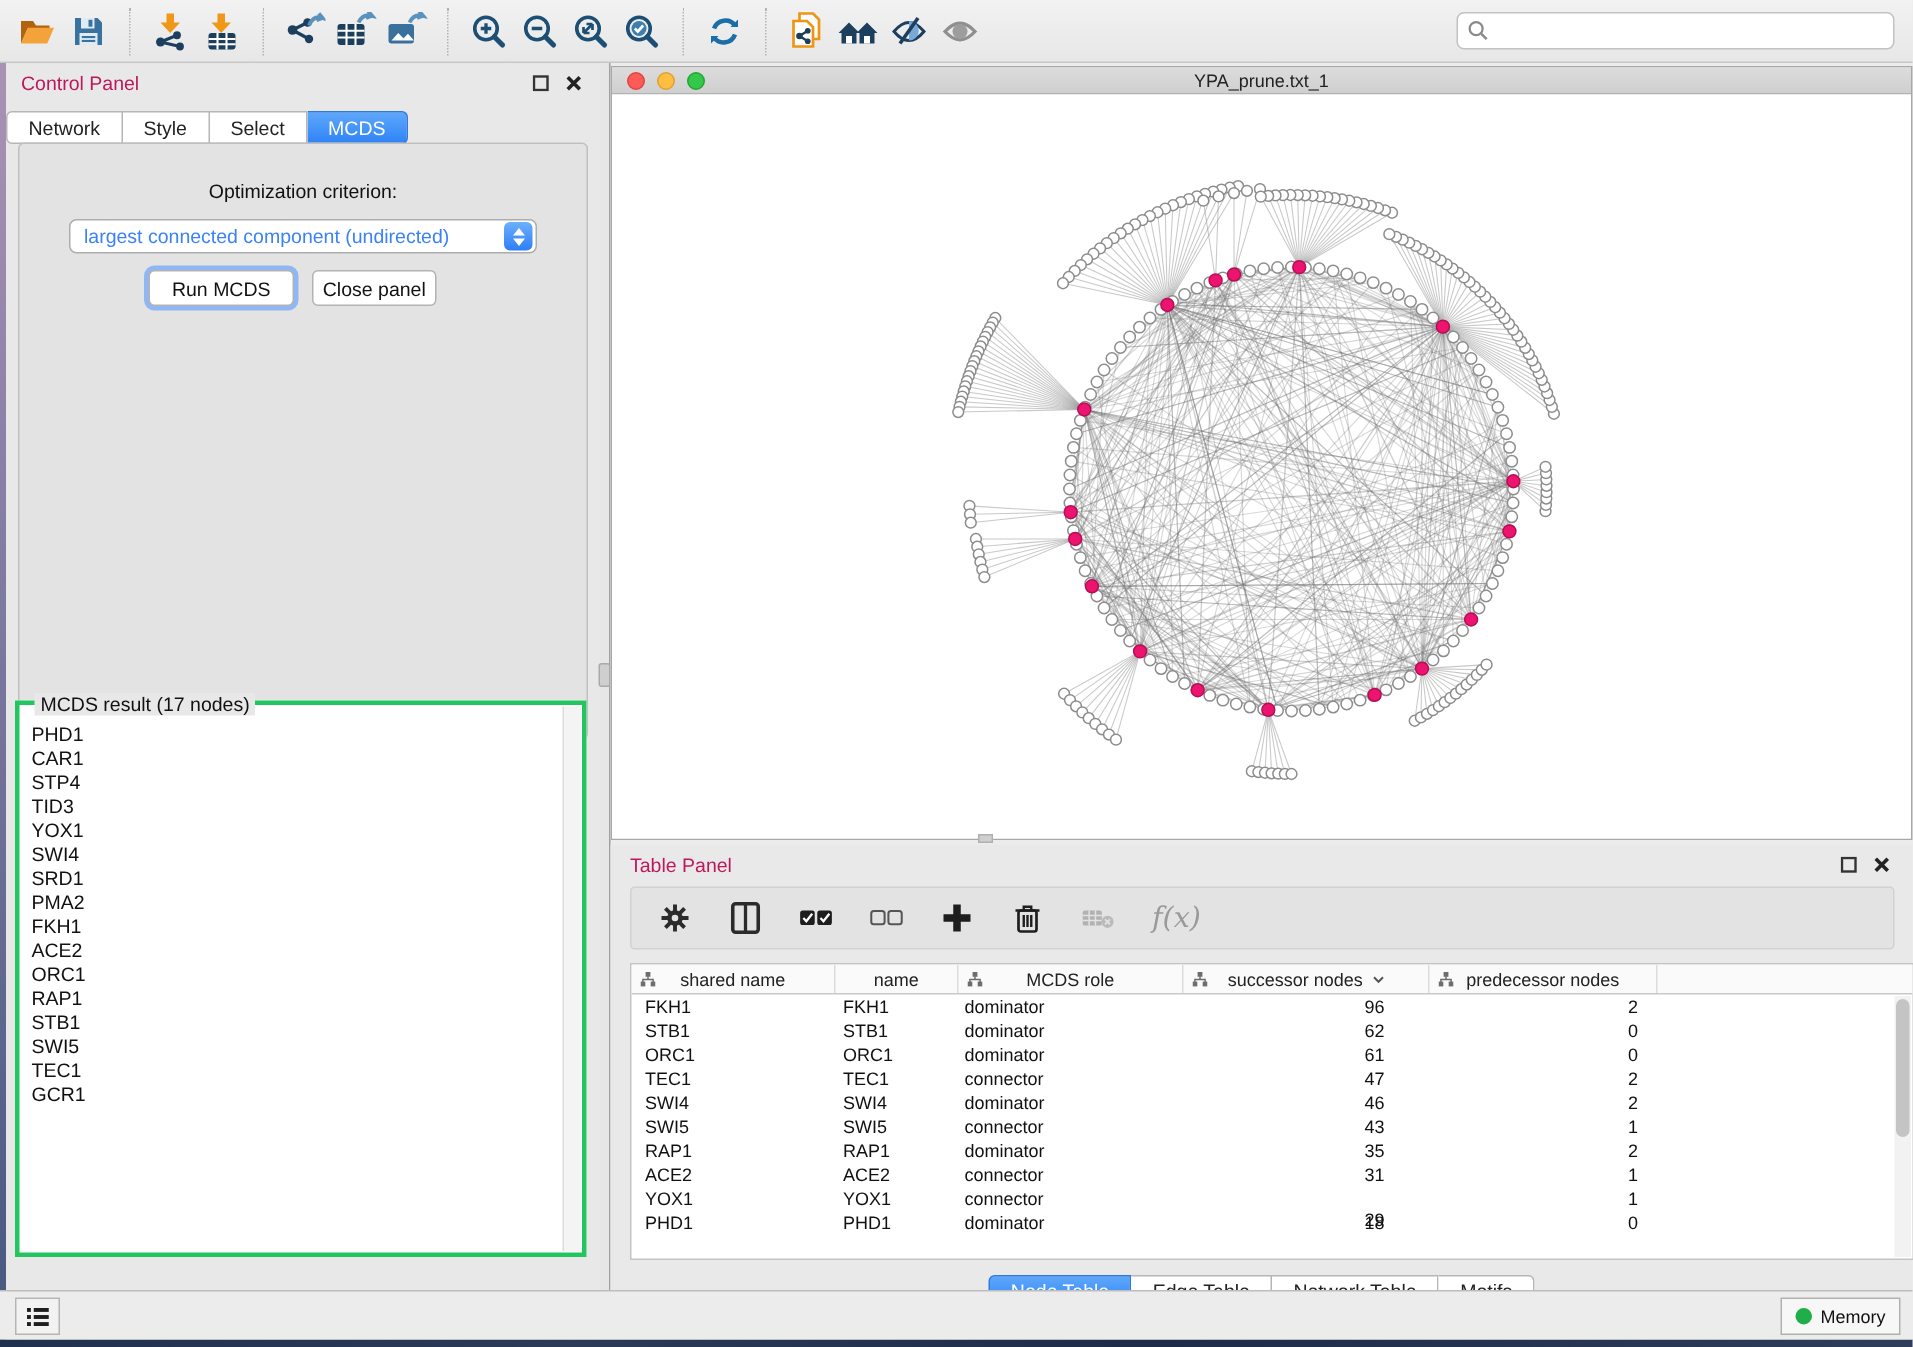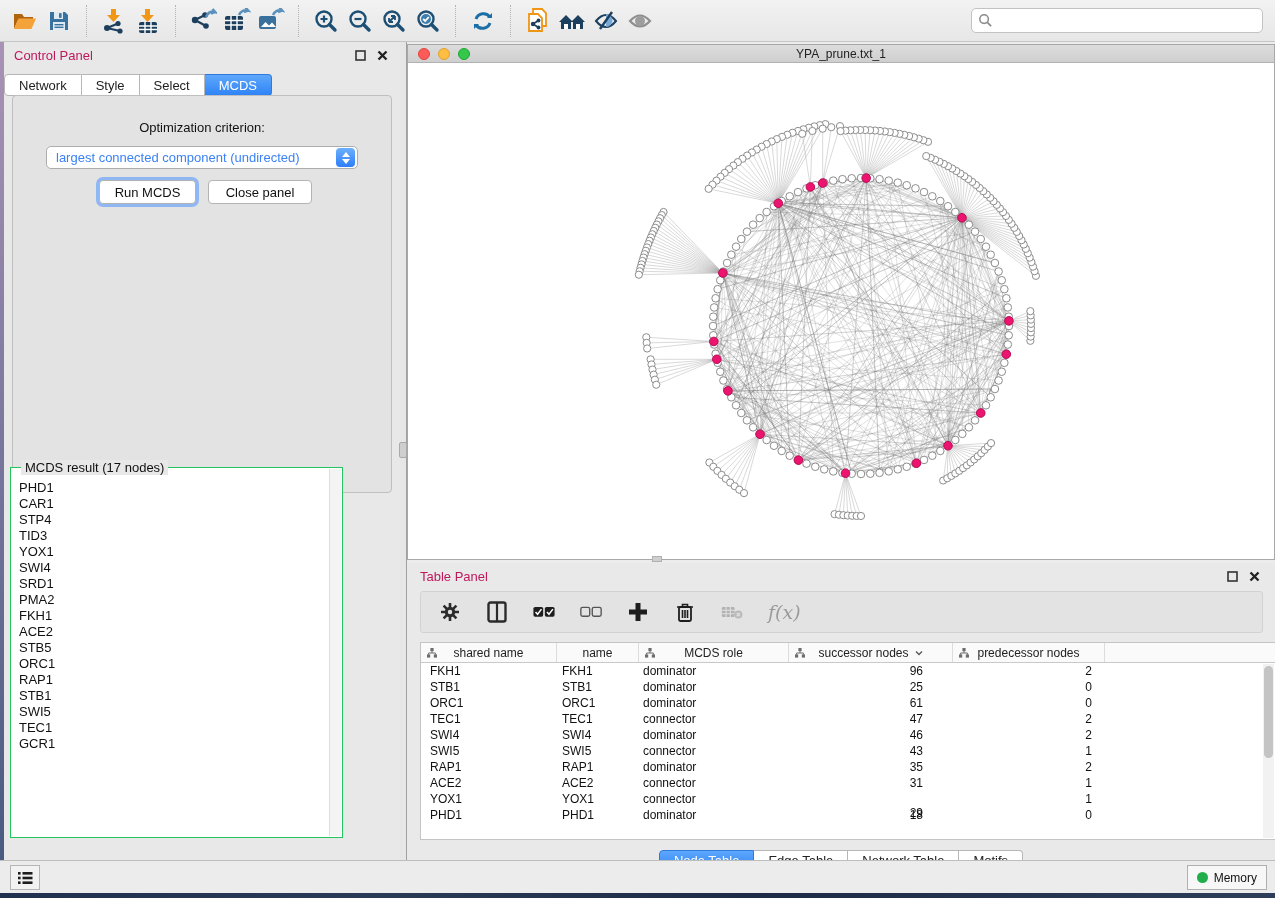--- a/index.html
+++ b/index.html
@@ -49,24 +49,24 @@
   #dropdown-stepper { width:19px; height:19px; margin-right:2px; border-radius:4px;
     background:linear-gradient(#6cb0fc,#2d7ef8); display:flex; flex-direction:column;
     align-items:center; justify-content:center; gap:2px; }
   .tri-up { width:0; height:0; border-left:4px solid transparent; border-right:4px solid transparent;
     border-bottom:5px solid #fff; }
   .tri-dn { width:0; height:0; border-left:4px solid transparent; border-right:4px solid transparent;
     border-top:5px solid #fff; }
   .cp-btn { position:absolute; top:84px; height:24px; background:#fff; border:1px solid #b3b3b3;
     border-radius:4px; font-size:13px; color:#111; display:flex; align-items:center; justify-content:center; }
   #run-btn { left:86px; width:97px; box-shadow:0 0 0 3px rgba(98,160,252,.65); }
-  #close-btn { left:195px; width:104px; }
-
-  #groupbox { position:absolute; left:6px; width:333px; top:425px; height:371px;
-    border:1px solid #22c55e; background:#fff; }
+  #close-btn { left:195px; width:83px; }
+
+  #groupbox { position:absolute; left:6px; width:381px; top:425px; height:371px;
+    border:3px solid #22c55e; background:#fff; }
   #groupbox-legend { position:absolute; top:-8px; left:10px; background:#e8e8e8;
     padding:0 4px; font-size:13px; color:#111; }
   #mcds-list { position:absolute; left:1px; top:9px; bottom:1px; right:13px;
     padding:3px 0 0 7px; font-size:13px; line-height:16px; color:#111; overflow:hidden; }
   #mcds-scroll { position:absolute; top:1px; bottom:1px; right:1px; width:12px;
     background:#f4f4f4; border-left:1px solid #ddd; }
 
   
   #v-divider { position:absolute; left:400px; top:42px; width:7px; height:818px;
     background:#e6e6e6; border-right:1px solid #9f9f9f; }
@@ -310,21 +310,20 @@
         <div>PHD1</div>
         <div>CAR1</div>
         <div>STP4</div>
         <div>TID3</div>
         <div>YOX1</div>
         <div>SWI4</div>
         <div>SRD1</div>
         <div>PMA2</div>
         <div>FKH1</div>
         <div>ACE2</div>
-        <div>STB5</div>
         <div>ORC1</div>
         <div>RAP1</div>
         <div>STB1</div>
         <div>SWI5</div>
         <div>TEC1</div>
         <div>GCR1</div>
       </div>
     <div id="mcds-scroll"></div>
   </div>
 </div>
@@ -1309,21 +1308,21 @@
           <div class="td c0" style="width: 132px;">FKH1</div>
           <div class="td c1" style="width: 82px;">FKH1</div>
           <div class="td c2" style="width: 150px;">dominator</div>
           <div class="td c3 num" style="width: 164px;">96</div>
           <div class="td c4 num" style="width: 152px;">2</div>
         </div>
         <div class="tr">
           <div class="td c0" style="width: 132px;">STB1</div>
           <div class="td c1" style="width: 82px;">STB1</div>
           <div class="td c2" style="width: 150px;">dominator</div>
-          <div class="td c3 num" style="width: 164px;">25</div>
+          <div class="td c3 num" style="width: 164px;">62</div>
           <div class="td c4 num" style="width: 152px;">0</div>
         </div>
         <div class="tr">
           <div class="td c0" style="width: 132px;">ORC1</div>
           <div class="td c1" style="width: 82px;">ORC1</div>
           <div class="td c2" style="width: 150px;">dominator</div>
           <div class="td c3 num" style="width: 164px;">61</div>
           <div class="td c4 num" style="width: 152px;">0</div>
         </div>
         <div class="tr">

